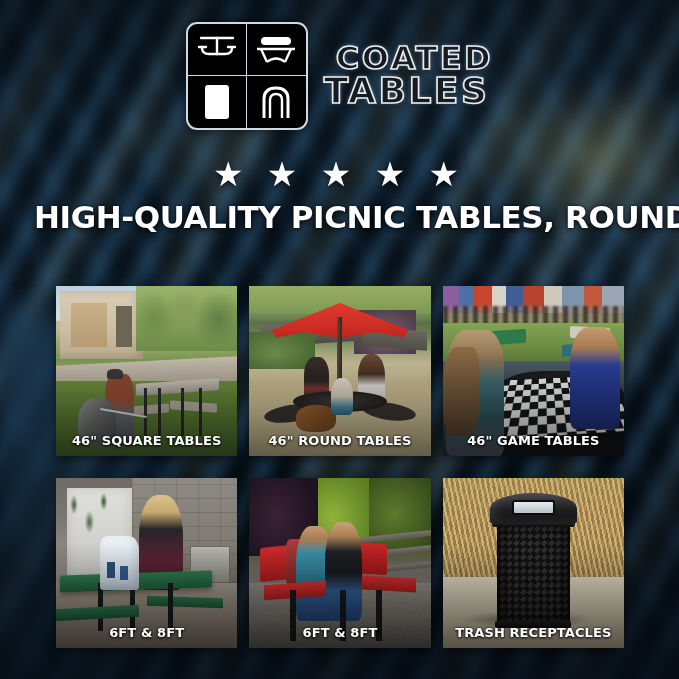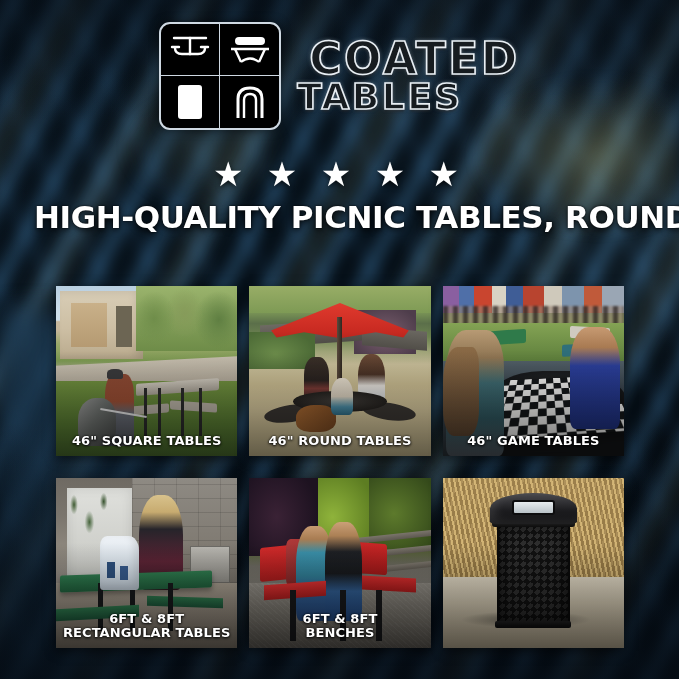--- a/index.html
+++ b/index.html
@@ -113,21 +113,21 @@
     font-weight: 700;
     font-size: 37px;
     letter-spacing: 2.5px;
     color: #171c20;
     -webkit-text-stroke: 1.6px #e9eff4;
     text-shadow:
       0 0 4px rgba(200,220,240,0.55),
       0 2px 3px rgba(0,0,0,0.85);
     white-space: nowrap;
   }
-  .wm-line.l1 { font-size: 44px; margin-left: 12px; }
+  .wm-line.l1 { font-size: 32px; margin-left: 12px; }
   .wm-line.l2 { font-size: 36px; }
   .wm-line.l3 { font-size: 36px; }
 
   
   .stars {
     position: absolute; left: 0; right: 0; top: 157px;
     text-align: center;
     color: #ffffff;
     font-size: 34px;
     letter-spacing: 7px;
@@ -604,21 +604,20 @@
             </div>
           <div class="rc-benchF"></div>
           <div class="rc-bag">
               <i></i>
               <i></i>
             </div>
         </div>
         <div class="shade"></div>
         <div class="caption">
           <span>6FT &amp; 8FT</span>
-          <span>RECTANGULAR TABLES</span>
         </div>
       </div>
 
       <div class="tile">
         <div class="photo ph-bench">
           <div class="bn-folR"></div>
             <div class="bn-folM"></div>
             <div class="bn-folL"></div>
           <div class="bn-fence">
               <i style="top:10%"></i>
@@ -636,36 +635,36 @@
           <div class="bn-seatL"></div>
           <div class="bn-legs">
               <i style="left:4%"></i>
               <i style="left:52%"></i>
               <i style="left:86%"></i>
             </div>
         </div>
         <div class="shade"></div>
         <div class="caption">
           <span>6FT &amp; 8FT</span>
-          <span>BENCHES</span>
         </div>
       </div>
 
       <div class="tile">
         <div class="photo ph-trash">
           <div class="tr-grass"></div>
             <div class="tr-walk"></div>
             <div class="tr-shadow"></div>
           <div class="tr-body"></div>
           <div class="tr-base"></div>
           <div class="tr-rim"></div>
           <div class="tr-dome"></div>
           <div class="tr-slot"></div>
         </div>
         <div class="shade"></div>
         <div class="caption">
+          <span>TRASH RECEPTACLES</span>
         </div>
       </div>
 
     </div>
 
   </div>
 </div>
 
 </body></html>

